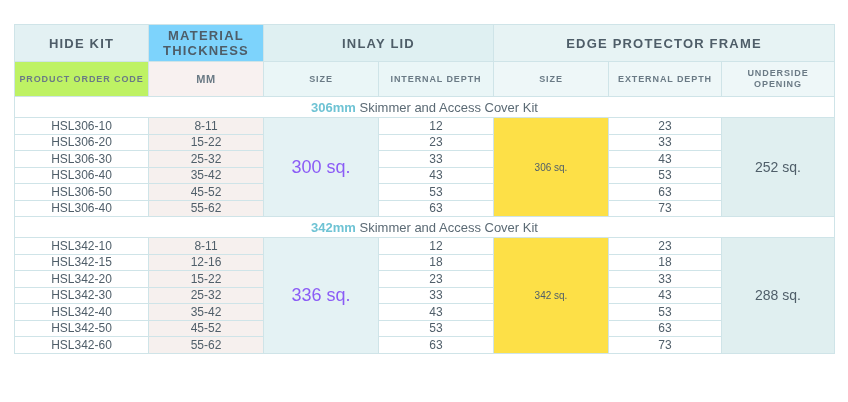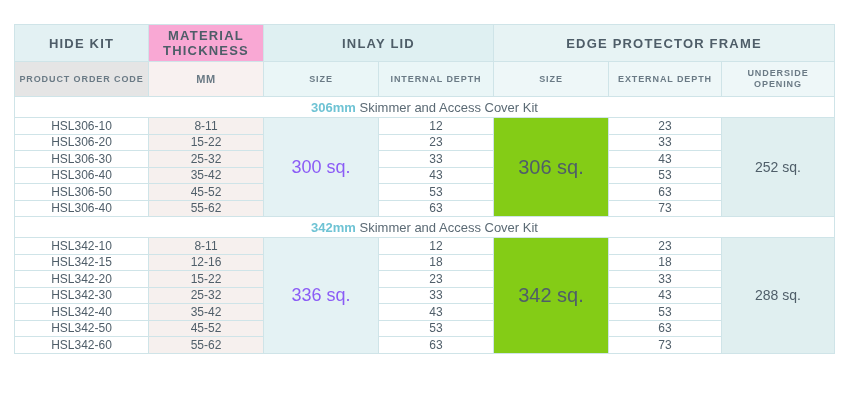--- a/index.html
+++ b/index.html
@@ -37,34 +37,34 @@
   
   .grp {
     height: 36px;
     font-size: 13px;
     font-weight: bold;
     letter-spacing: 1.2px;
     color: #4e5d68;
     text-transform: uppercase;
   }
   .grp-hide      { background: #e3f1f3; }
-  .grp-material  { background: #f9a8d4; }
+  .grp-material  { background: #7dd3fc; }
   .grp-inlay     { background: #dff0f2; }
   .grp-edge      { background: #e7f3f4; }
 
   .sub {
     height: 34px;
     font-size: 9px;
     font-weight: bold;
     letter-spacing: 0.9px;
     color: #6a7a85;
     text-transform: uppercase;
     line-height: 11px;
   }
-  .sub-hide     { background: #e5e5e5; }
+  .sub-hide     { background: #bef264; }
   .sub-material { background: #f8f1f0; font-size: 11px; letter-spacing: 0.5px; }
   .sub-inlay    { background: #eaf6f7; }
   .sub-edge     { background: #eef7f8; }
 
   
   .section-row td {
     border: none;
     background: #ffffff;
     text-align: left;
     padding: 4px 0 3px 4px;
@@ -95,23 +95,23 @@
     background: #e4f2f4;
     color: #8b5cf6;
     font-size: 18px;
   }
   .c-depth {
     background: #ffffff;
     color: #4f5e69;
     font-size: 12px;
   }
   .c-size-edge {
-    background: #84cc16;
-    color: #4f5e69;
-    font-size: 20px;
+    background: #fde047;
+    color: #4f5e69;
+    font-size: 10px;
     margin-left: 28px;
   }
   .c-ext {
     background: #ffffff;
     color: #4f5e69;
     font-size: 12px;
   }
   .c-under {
     background: #e0eff0;
     color: #4f5e69;

